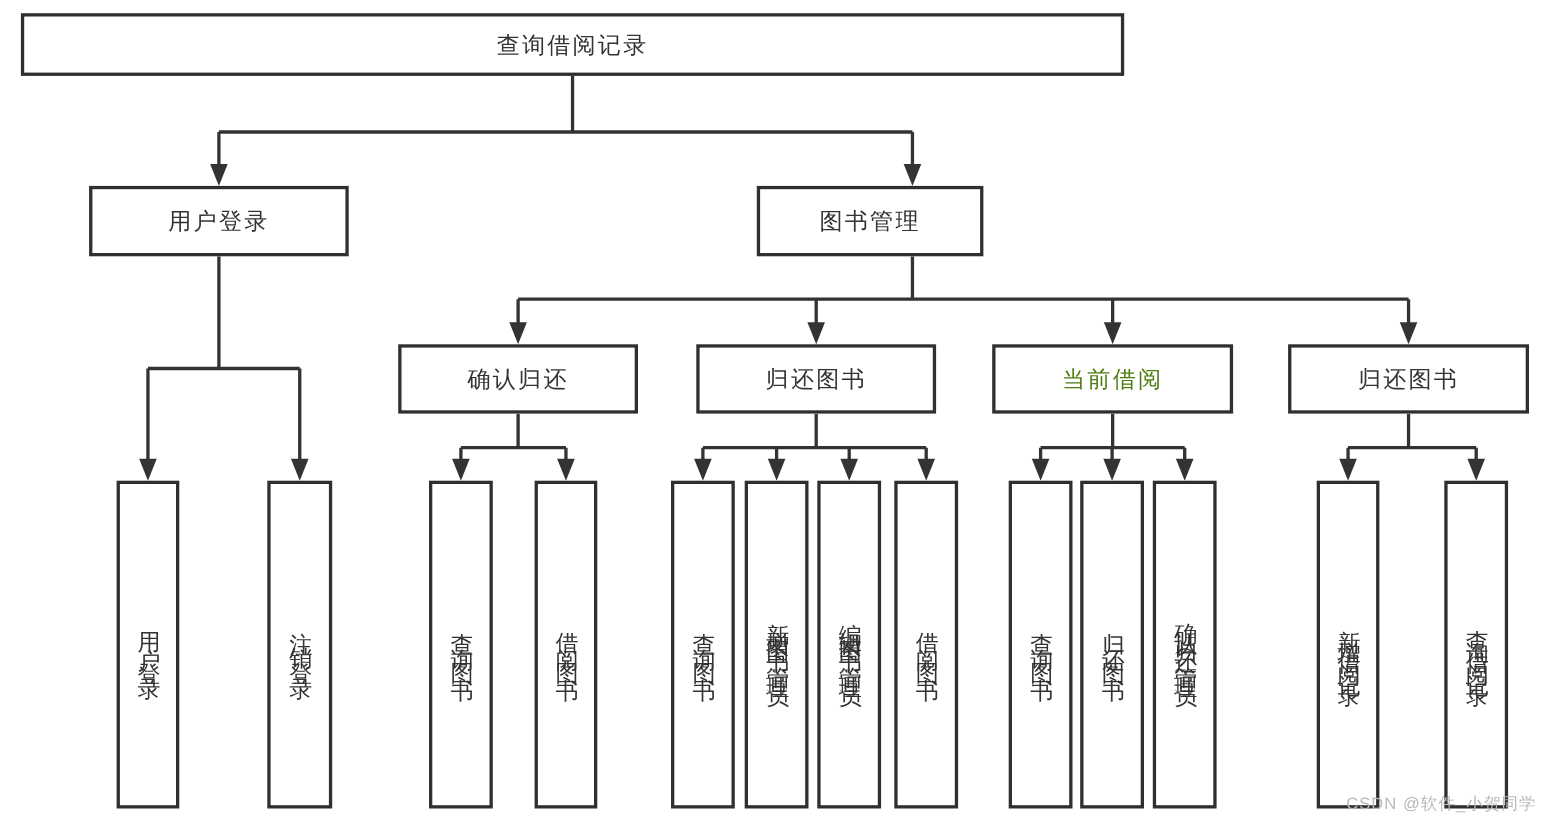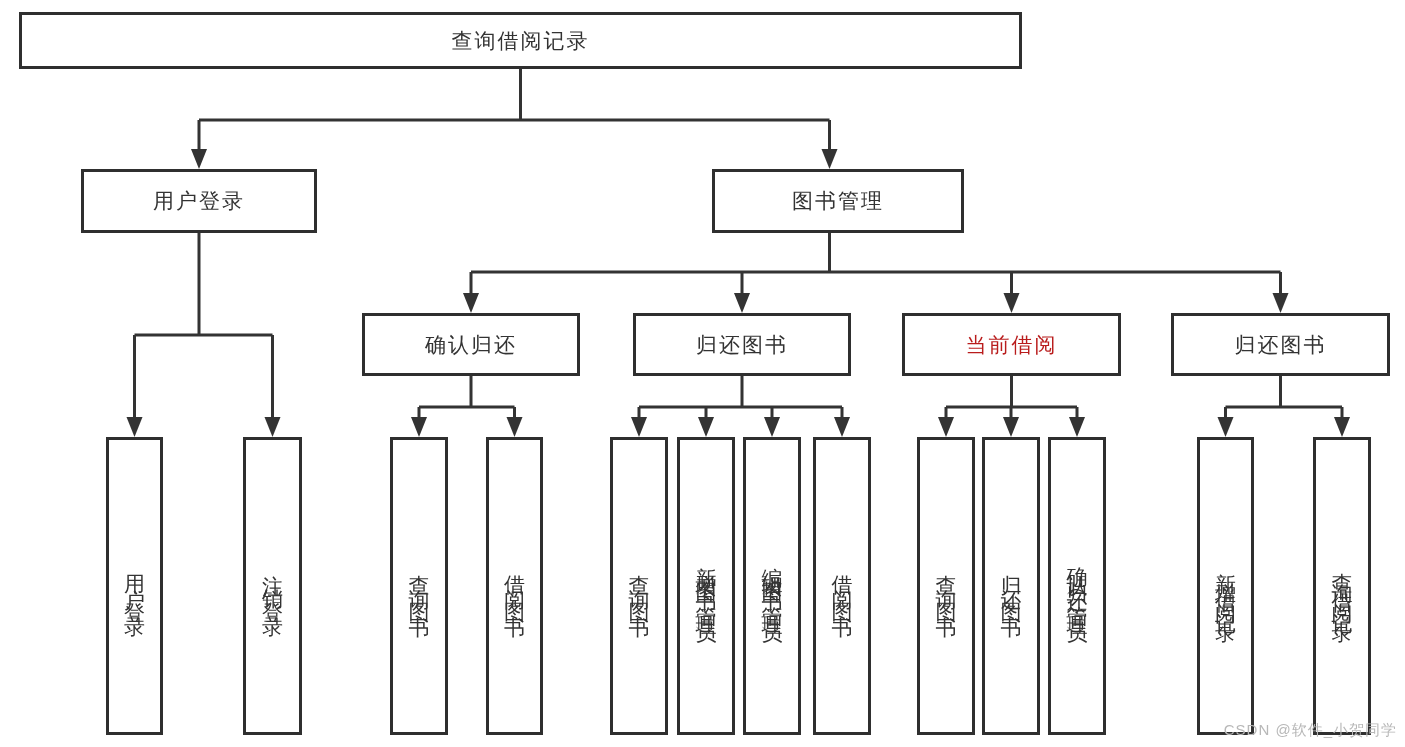--- a/index.html
+++ b/index.html
@@ -77,30 +77,30 @@
       <polygon points="1217.5,417 1233.5,417 1225.5,437" fill="#333333"></polygon>
       <polygon points="1334,417 1350,417 1342,437" fill="#333333"></polygon>
     </svg>
   <div id="nodes">
       <div class="node horizontal" style="left: 19px; top: 12px; width: 1003px; height: 57px; border-color: rgb(47, 47, 47); color: rgb(51, 51, 51);">
         <span>查询借阅记录</span>
       </div>
       <div class="node horizontal" style="left: 81px; top: 169px; width: 236px; height: 64px; border-color: rgb(47, 47, 47); color: rgb(51, 51, 51);">
         <span>用户登录</span>
       </div>
-      <div class="node horizontal" style="left: 712px; top: 169px; width: 252px; height: 64px; border-color: rgb(47, 47, 47); color: rgb(51, 51, 51);">
+      <div class="node horizontal" style="left: 688px; top: 169px; width: 206px; height: 64px; border-color: rgb(47, 47, 47); color: rgb(51, 51, 51);">
         <span>图书管理</span>
       </div>
       <div class="node horizontal" style="left: 362px; top: 313px; width: 218px; height: 63px; border-color: rgb(47, 47, 47); color: rgb(51, 51, 51);">
         <span>确认归还</span>
       </div>
       <div class="node horizontal" style="left: 633px; top: 313px; width: 218px; height: 63px; border-color: rgb(47, 47, 47); color: rgb(51, 51, 51);">
         <span>归还图书</span>
       </div>
-      <div class="node horizontal" style="left: 902px; top: 313px; width: 219px; height: 63px; border-color: rgb(47, 47, 47); color: #b91c1c;">
+      <div class="node horizontal" style="left: 902px; top: 313px; width: 219px; height: 63px; border-color: rgb(47, 47, 47); color: #4d7c0f;">
         <span>当前借阅</span>
       </div>
       <div class="node horizontal" style="left: 1171px; top: 313px; width: 219px; height: 63px; border-color: rgb(47, 47, 47); color: rgb(51, 51, 51);">
         <span>归还图书</span>
       </div>
       <div class="node vertical" style="left: 106px; top: 437px; width: 57px; height: 298px; border-color: rgb(47, 47, 47); color: rgb(51, 51, 51); letter-spacing: 14px;">
         <span>用户登录</span>
       </div>
       <div class="node vertical" style="left: 243px; top: 437px; width: 59px; height: 298px; border-color: rgb(47, 47, 47); color: rgb(51, 51, 51); letter-spacing: 14px;">
         <span>注销登录</span>

